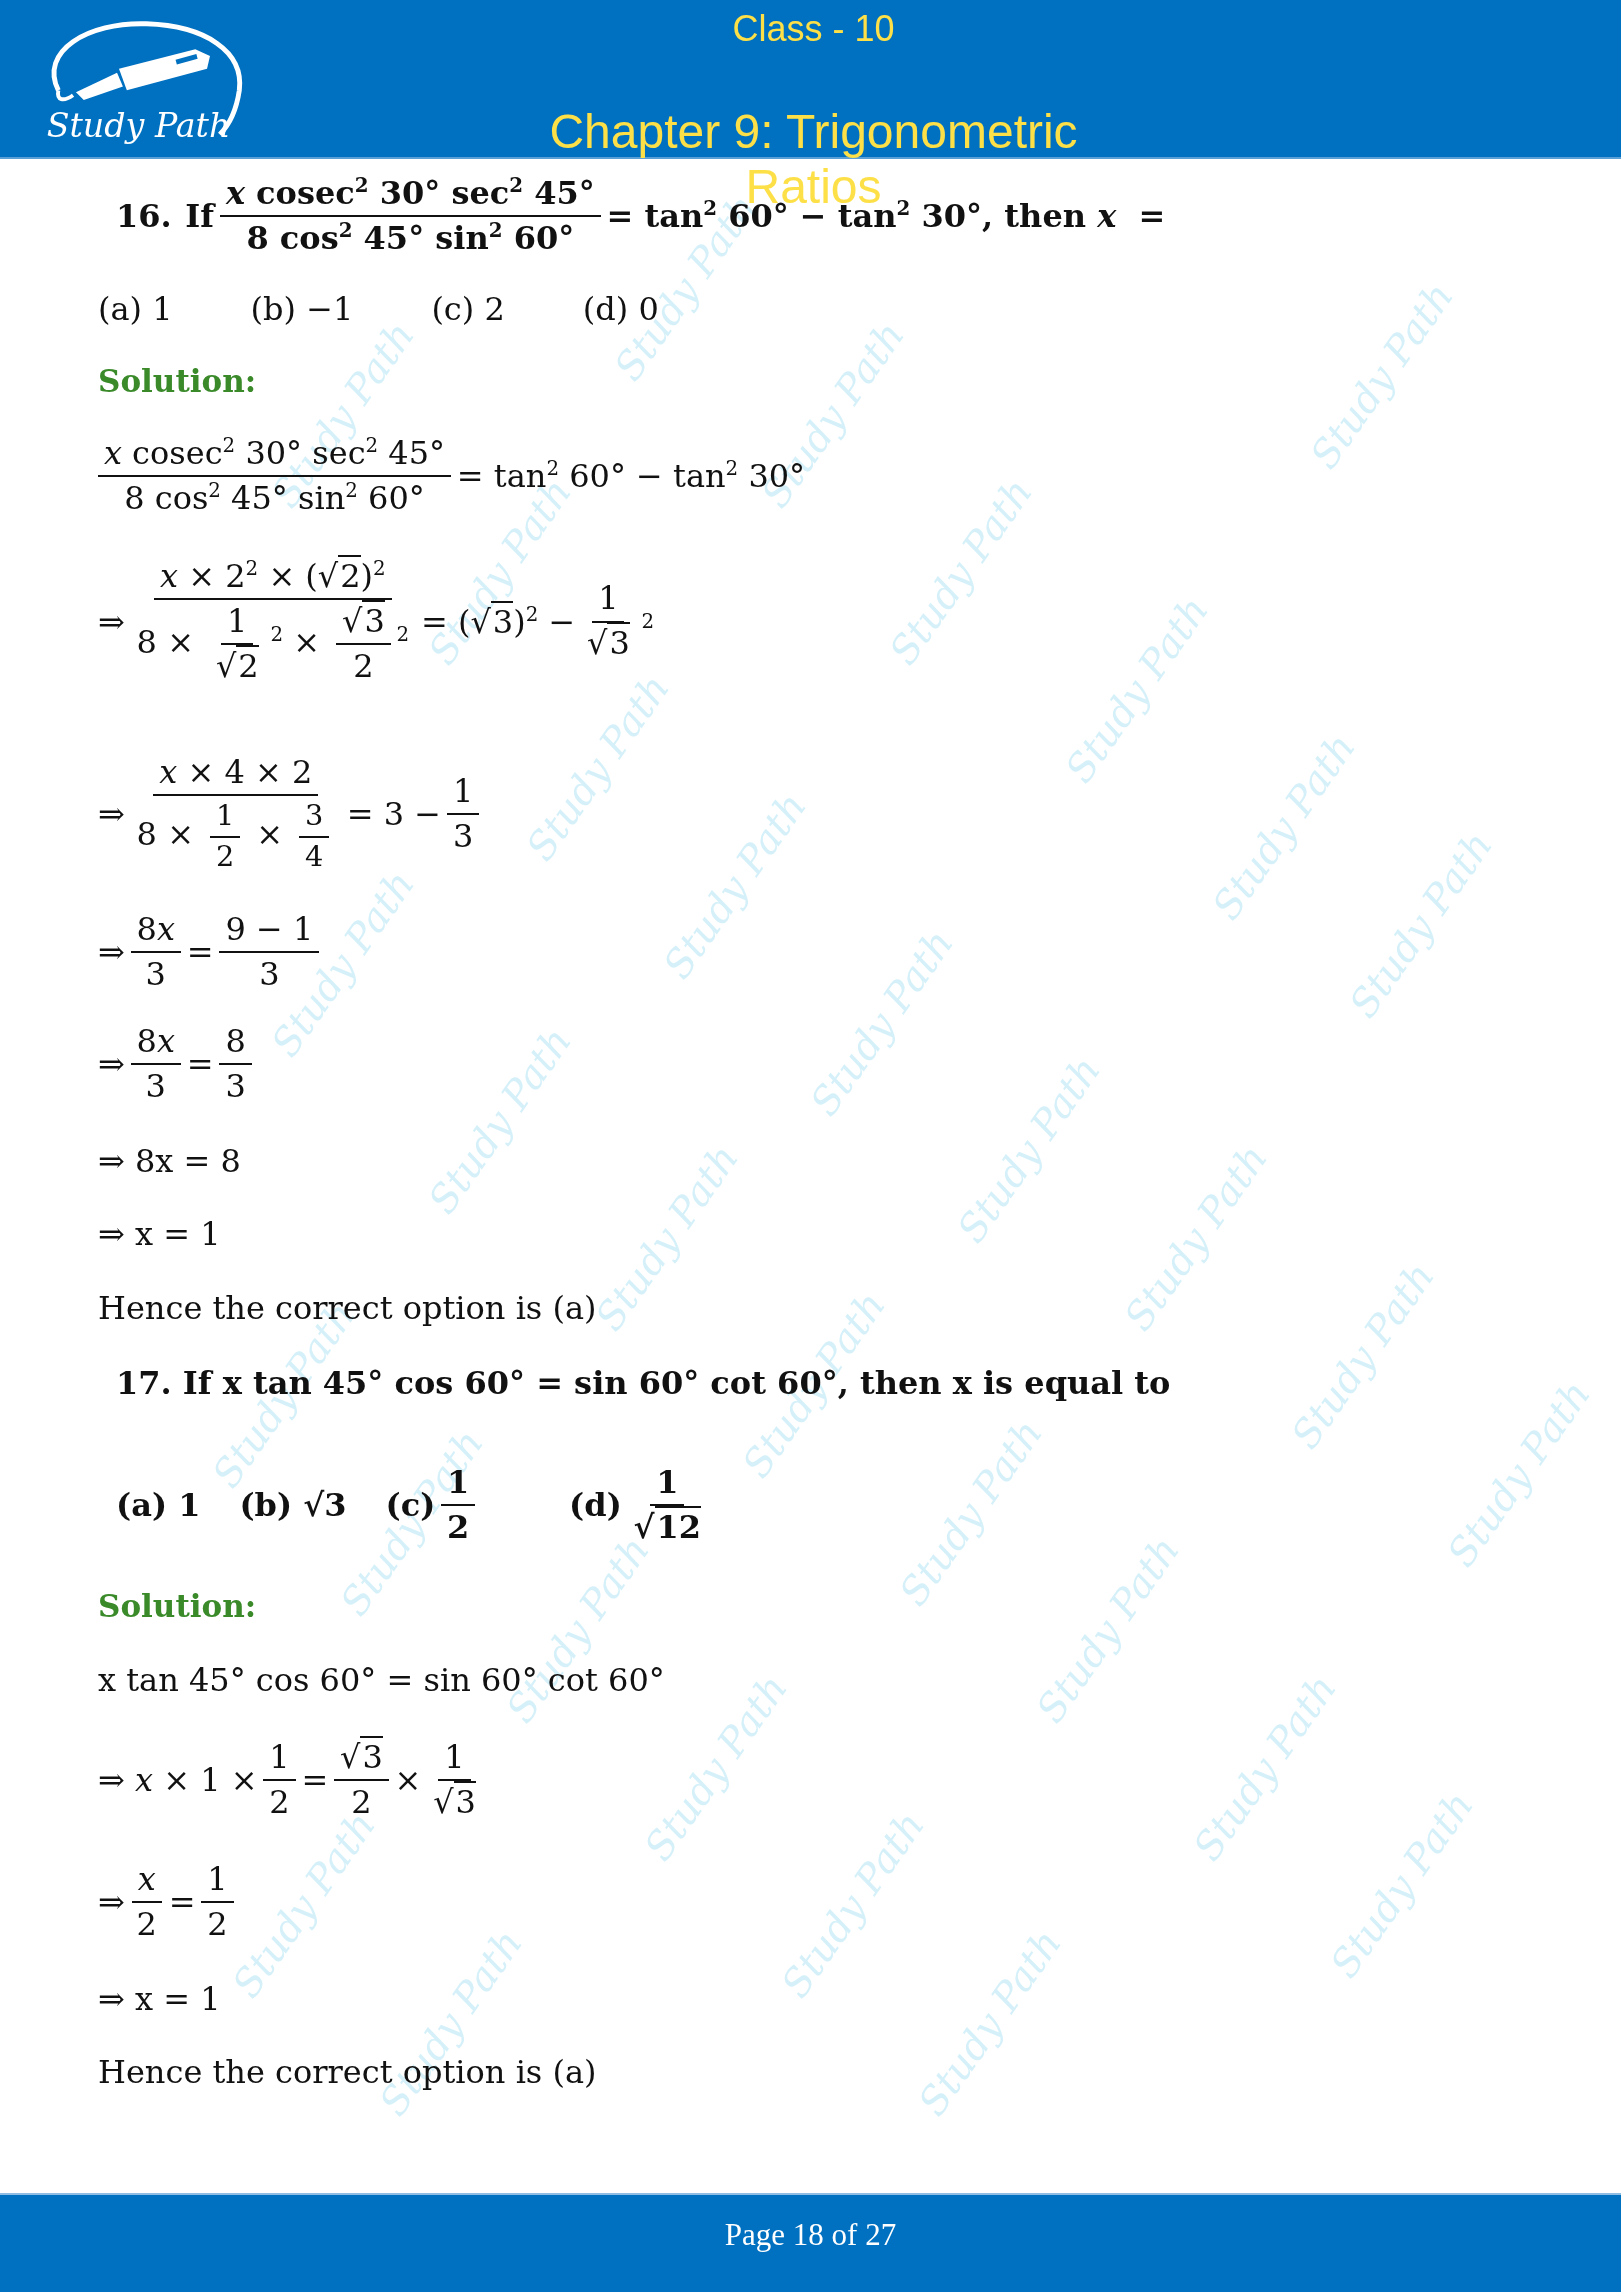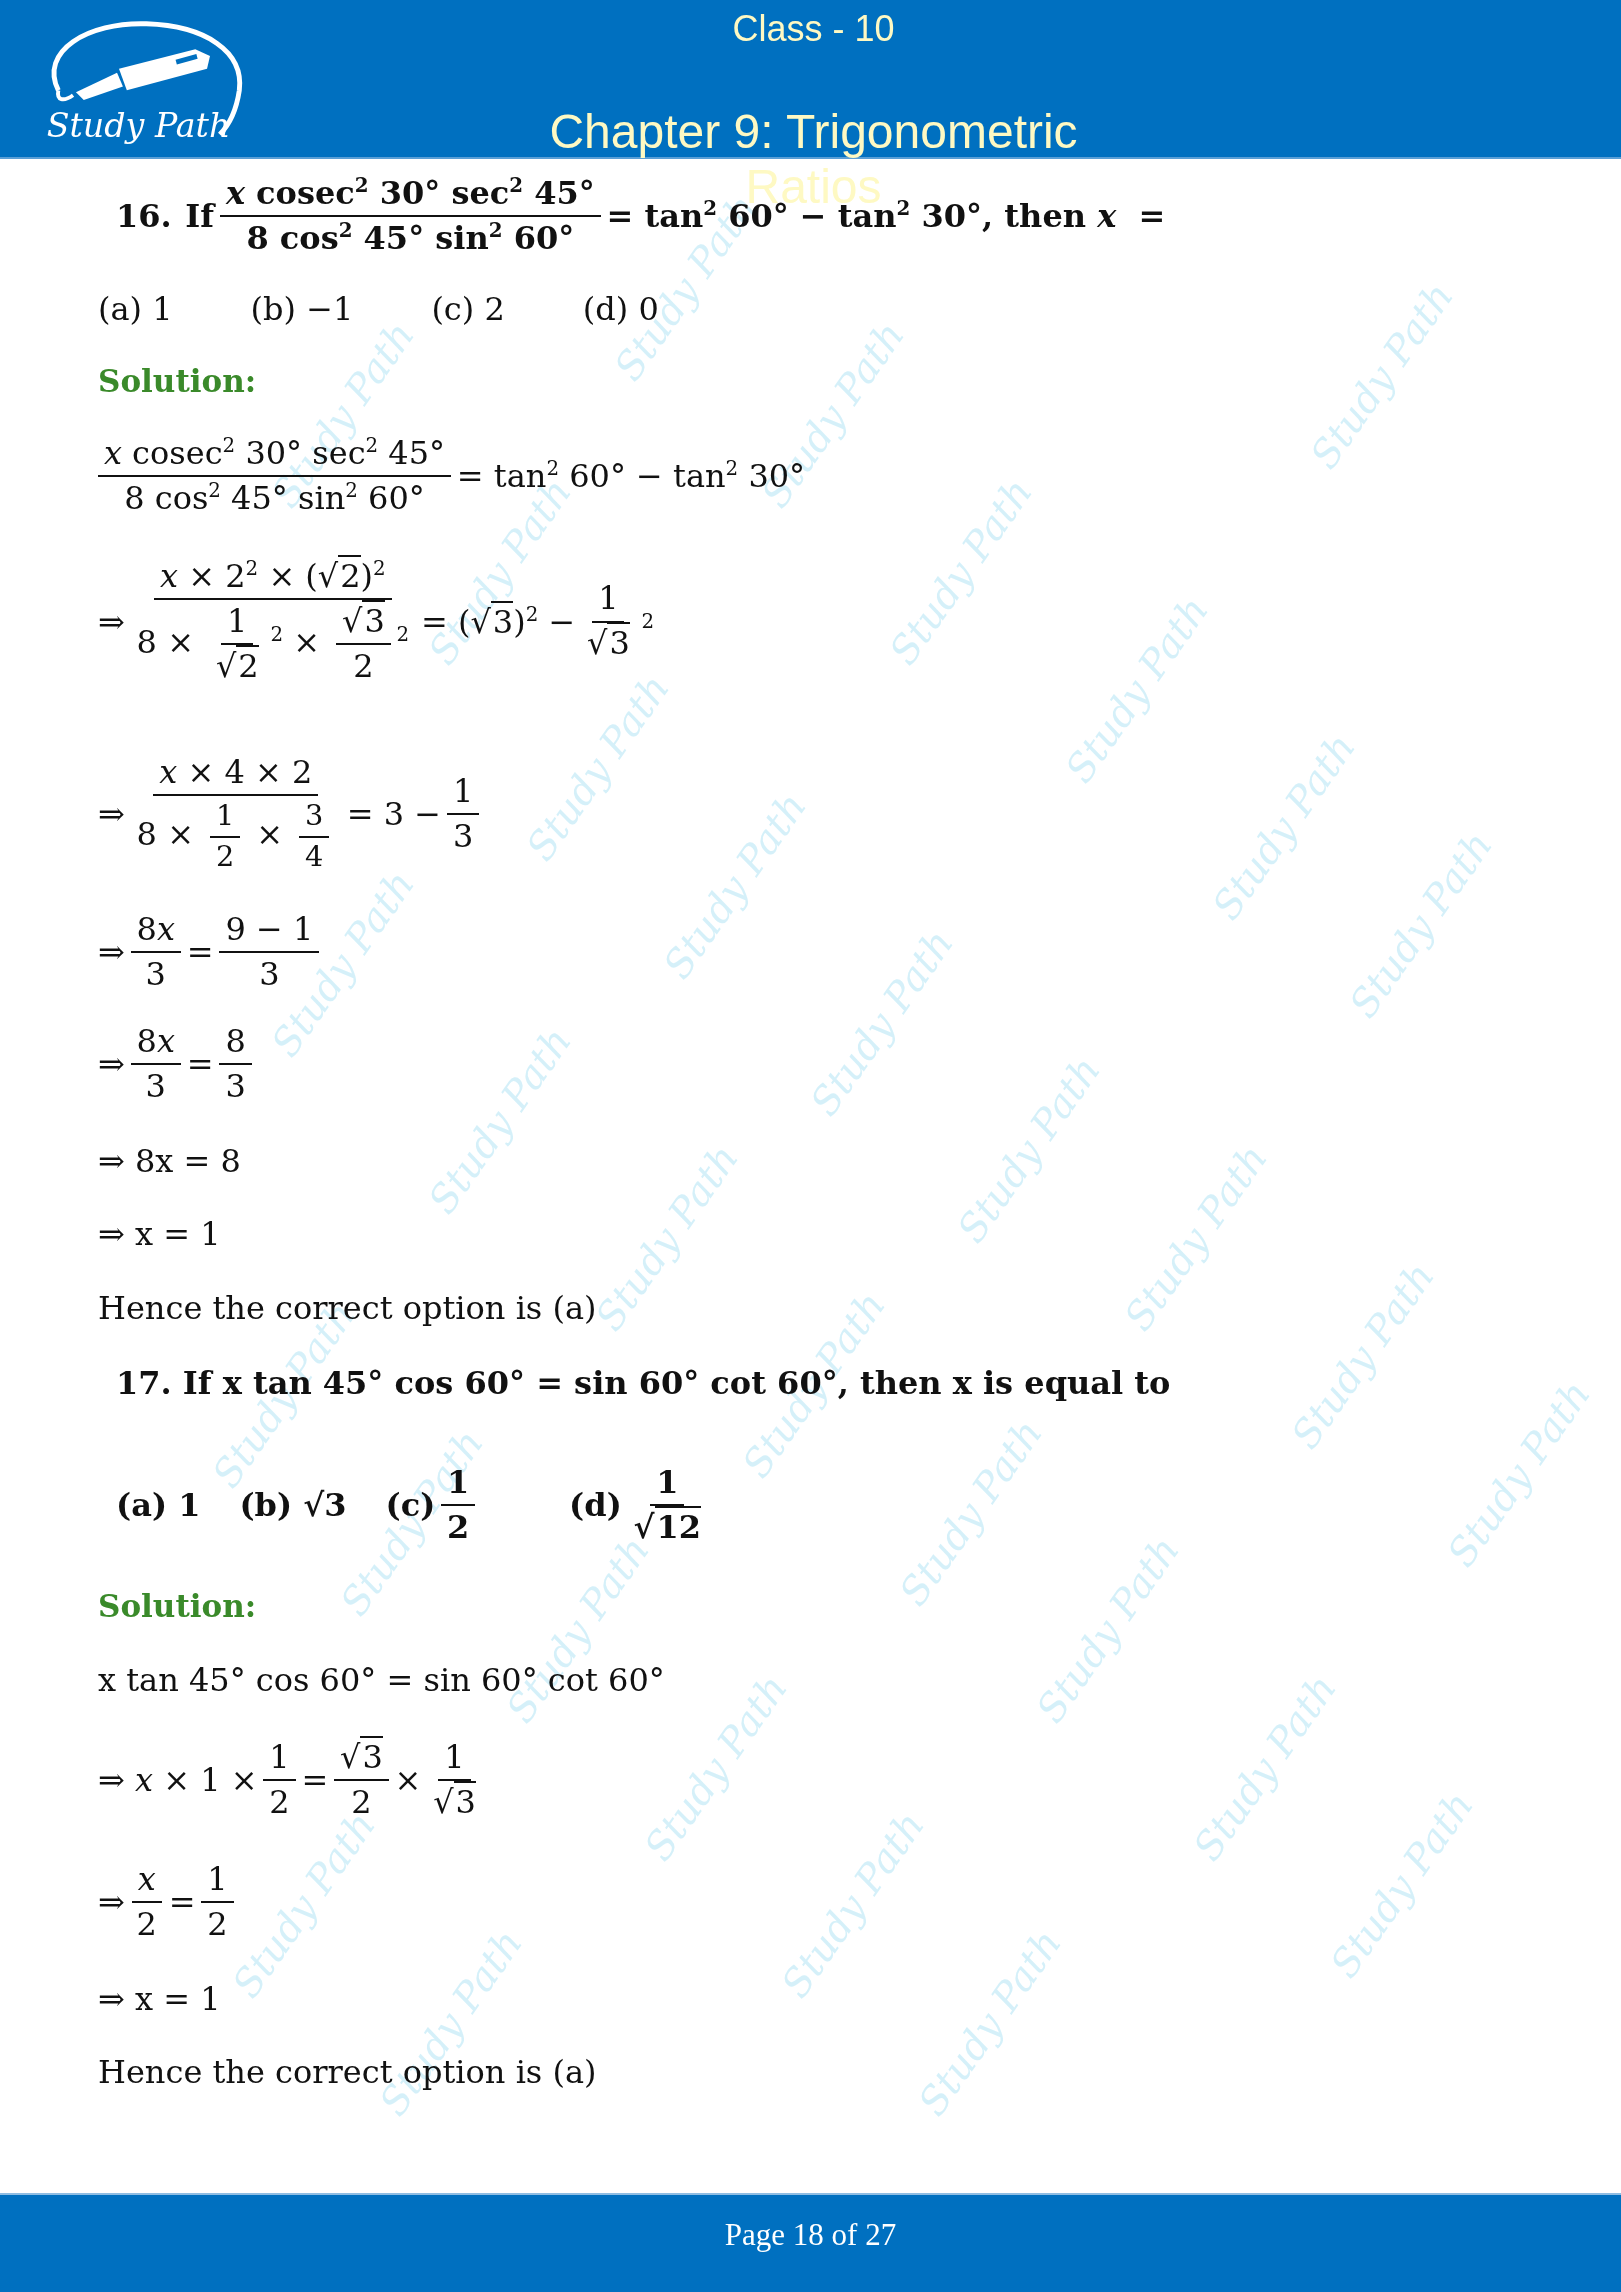--- a/index.html
+++ b/index.html
@@ -1,20 +1,20 @@
 <!DOCTYPE html>
 <html><head>
 <meta charset="utf-8">
 <style>
   html, body { margin:0; padding:0; }
   body { width:1621px; height:2293px; position:relative; background:#ffffff; overflow:hidden;
          font-family:"DejaVu Serif", "Liberation Serif", serif; color:#111; }
   .header { position:absolute; left:0; top:0; width:1621px; height:157px; background:#0070c0; border-bottom:2.9px solid #5a9fd6; }
   .logo { position:absolute; left:29px; top:11.8px; width:225px; height:142px; }
-  .hdr-text { position:absolute; left:549px; width:529px; text-align:center; color:#fef9c3;
+  .hdr-text { position:absolute; left:549px; width:529px; text-align:center; color:#fde047;
               font-family:"Liberation Sans", sans-serif; font-stretch:condensed; }
   .hdr-class { top:7.8px; font-size:36px; }
   .hdr-subject { top:59px; font-size:36px; }
   .hdr-chapter { top:104px; font-size:48px; }
   .footer { position:absolute; left:0; top:2193px; width:1621px; height:100px; background:#0070c0; border-top:2.9px solid #8fbde3; }
   .footer-text { position:absolute; left:0; width:1621px; top:21.6px; text-align:center; color:#fff; font-size:31px;
                  font-family:"Liberation Serif", serif; }
   .wm { position:absolute; color:#c7ecf8; font-family:"DejaVu Serif", serif; font-style:italic; font-size:39px;
         transform:rotate(-55deg); white-space:nowrap; opacity:0.75; pointer-events:none; }
   .line { position:absolute; left:98px; font-size:32px; white-space:nowrap; display:flex; align-items:center; }

